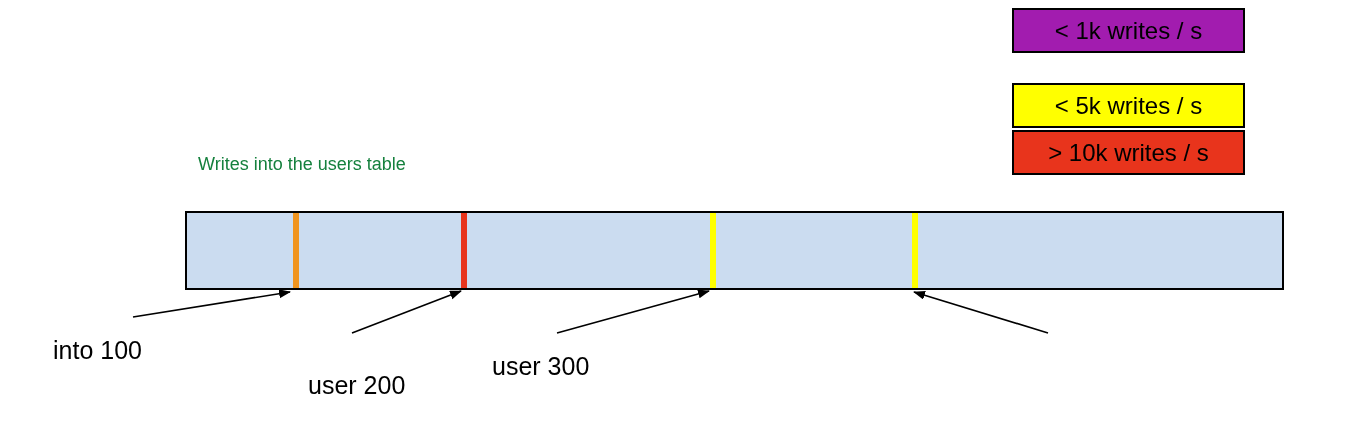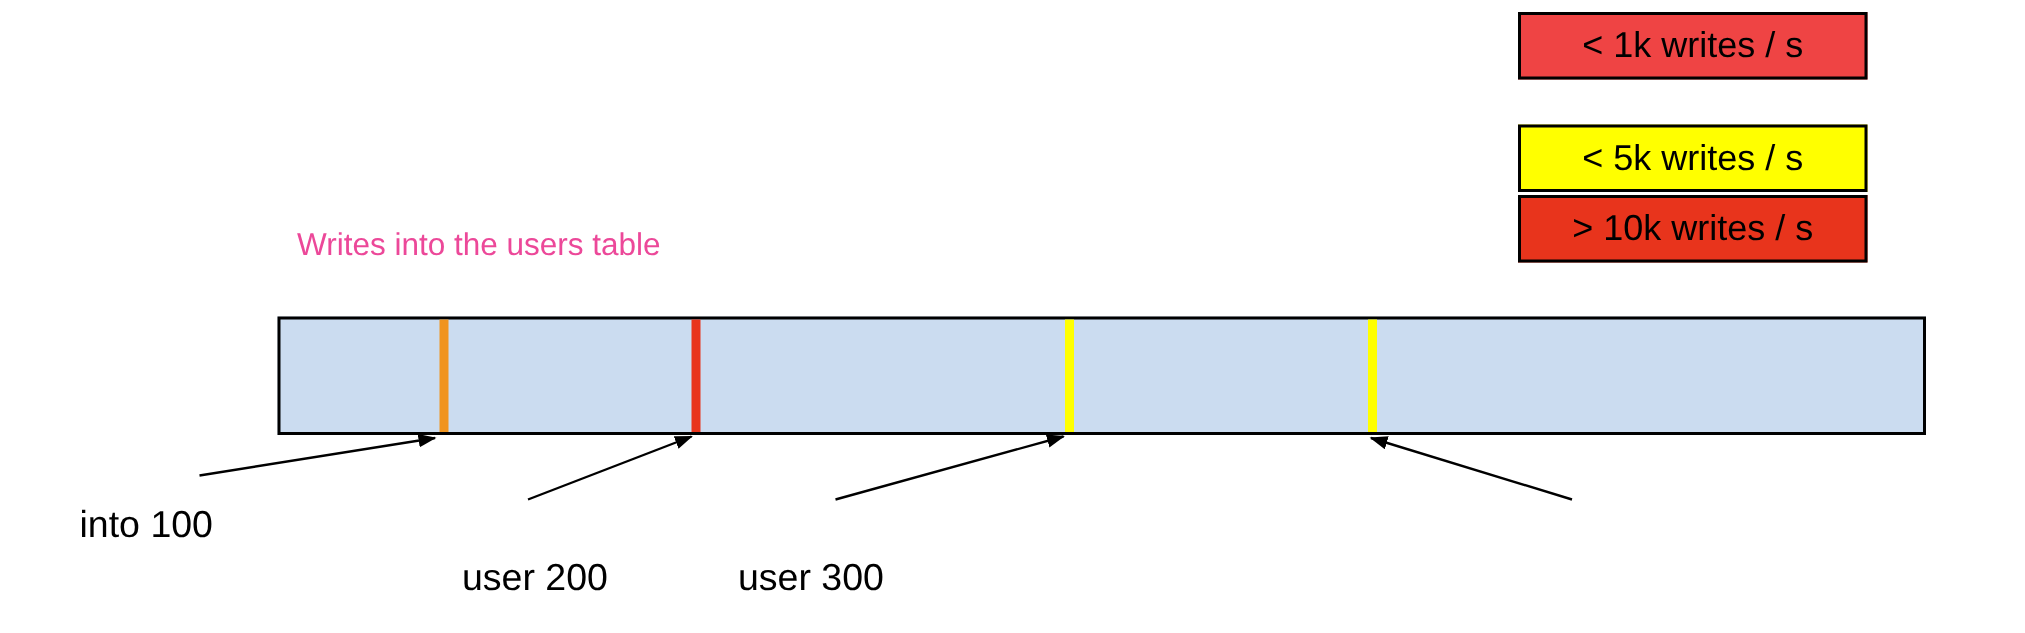--- a/index.html
+++ b/index.html
@@ -13,23 +13,23 @@
     width: 1350px;
     height: 422px;
     background: #ffffff;
     overflow: hidden;
     color: #000000;
   }
   .title {
     position: absolute;
     left: 198px;
     top: 150px;
-    font-size: 21px;
+    font-size: 18px;
     line-height: 28px;
-    color: #ec4899;
+    color: #15803d;
     white-space: nowrap;
   }
   
   .legend {
     position: absolute;
     left: 1012px;
     top: 8px;
     width: 233px;
     display: flex;
     flex-direction: column;
@@ -77,32 +77,32 @@
   
   .user-label {
     position: absolute;
     font-size: 25px;
     line-height: 26px;
     color: #000000;
     white-space: nowrap;
   }
   .label-0 { left: 53px;  top: 337px; }
   .label-1 { left: 273px; top: 372px; margin-left: 35px; }
-  .label-2 { left: 492px; top: 353px; margin-top: 19px; }
+  .label-2 { left: 492px; top: 353px; }
   .label-3 { left: 966px; top: 351px; }
 </style>
 </head>
 <body>
 
 <div class="canvas">
 
   <div class="title">Writes into the users table</div>
 
   <div class="legend">
-    <div class="legend-row" style="background-color: #ef4444;">
+    <div class="legend-row" style="background-color: #a21caf;">
       <span>&lt; 1k writes / s</span>
     </div>
     <div class="legend-row" style="background-color: rgb(255, 255, 0); margin-top: 28px;">
       <span>&lt; 5k writes / s</span>
     </div>
     <div class="legend-row" style="background-color: rgb(232, 52, 28);">
       <span>&gt; 10k writes / s</span>
     </div>
   </div>
 

